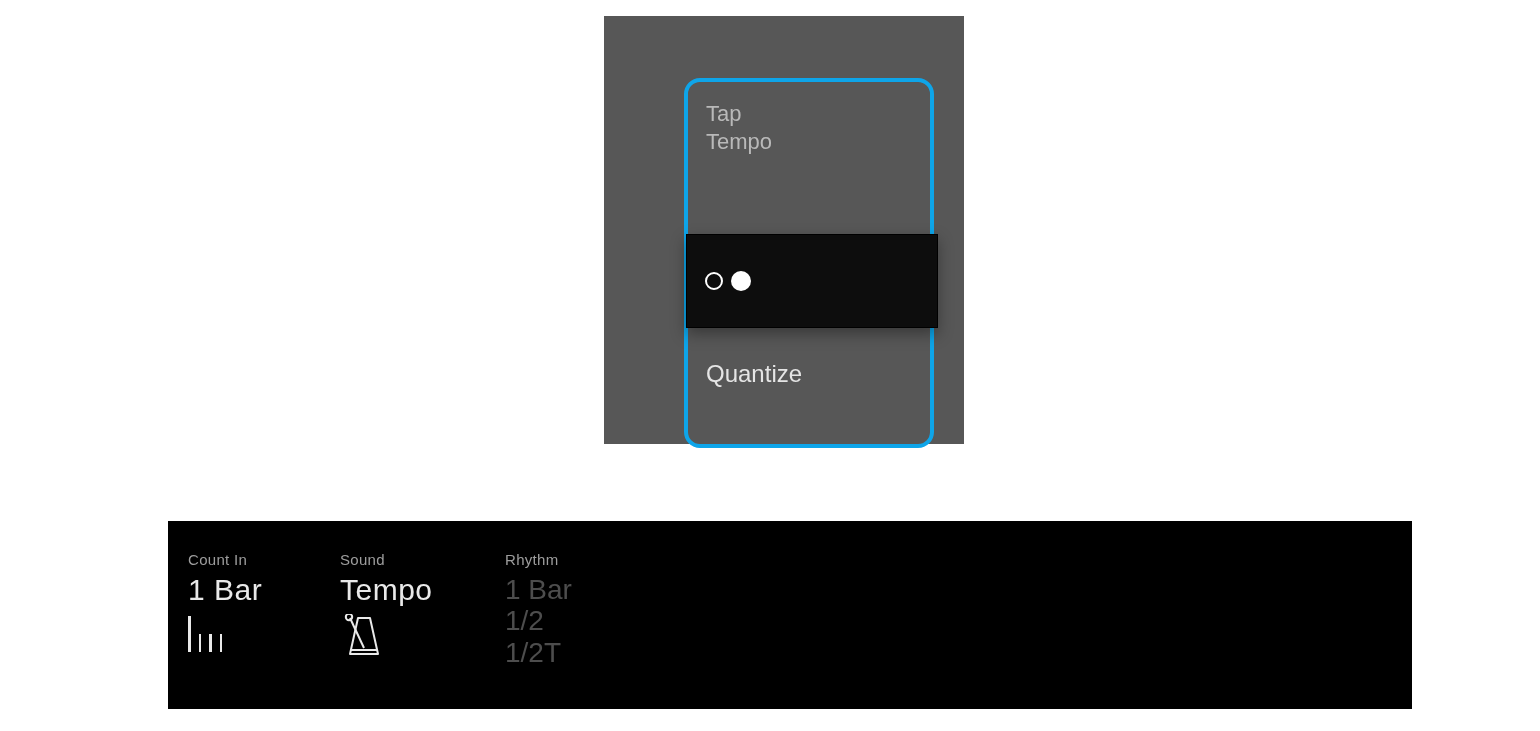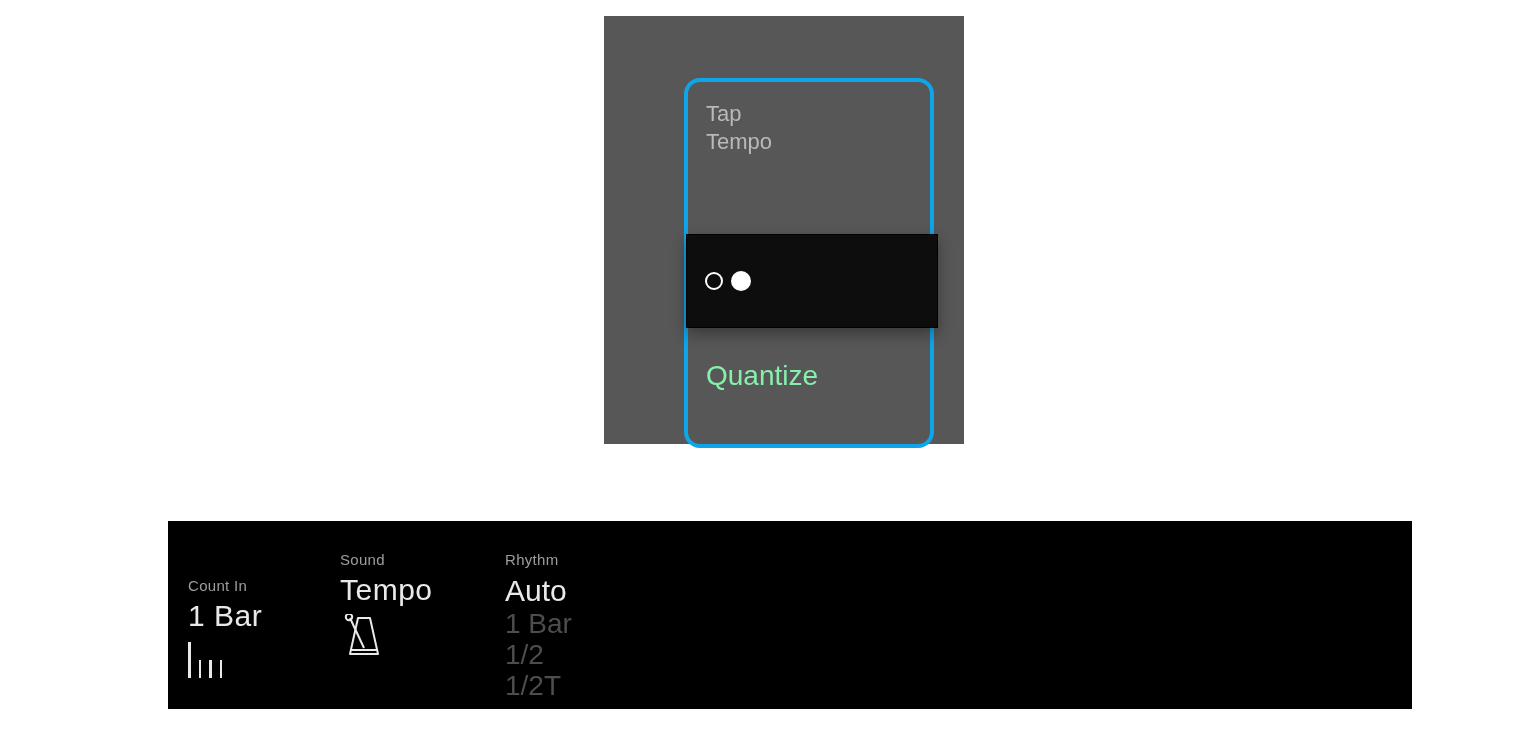--- a/index.html
+++ b/index.html
@@ -56,22 +56,22 @@
   }
   .dot-filled {
     width: 20px; height: 20px;
     background: #ffffff;
     border-radius: 50%;
   }
   .quantize {
     position: absolute;
     left: 18px;
     top: 278px;
-    color: #86efac;
-    font-size: 28px;
+    color: #e5e5e5;
+    font-size: 24px;
     font-weight: 400;
   }
 
   
   .bottom-panel {
     position: absolute;
     left: 168px;
     top: 521px;
     width: 1244px;
     height: 188px;
@@ -90,21 +90,21 @@
     margin-bottom: 6px;
     font-weight: 400;
   }
   .col-value {
     color: #e9e9e9;
     font-size: 30px;
     font-weight: 300;
     line-height: 1.05;
     letter-spacing: 0.5px;
   }
-  .col-countin { left: 20px; width: 140px; margin-top: 26px; }
+  .col-countin { left: 20px; width: 140px; }
   .col-sound   { left: 172px; width: 140px; }
   .col-rhythm  { left: 326px; width: 180px; margin-left: 11px; }
   .col-timesig { left: 952px; width: 260px; }
 
   .rhythm-list {
     margin-top: 2px;
   }
   .rhythm-item {
     color: #4d4d4d;
     font-size: 28px;
@@ -181,21 +181,20 @@
           <line x1="10" y1="36" x2="38" y2="36" stroke="#e9e9e9" stroke-width="2"></line>
           <line x1="24" y1="34" x2="10" y2="4" stroke="#e9e9e9" stroke-width="2"></line>
           <circle cx="9" cy="3" r="3.2" fill="none" stroke="#e9e9e9" stroke-width="2"></circle>
         </svg>
       </div>
     </div>
 
     <div class="col col-rhythm">
       <div class="col-label">Rhythm</div>
       <div class="rhythm-list">
-        <div class="rhythm-item selected">Auto</div>
         <div class="rhythm-item">1 Bar</div>
         <div class="rhythm-item">1/2</div>
         <div class="rhythm-item">1/2T</div>
       </div>
     </div>
 
 
   </div>
 
 </div>

